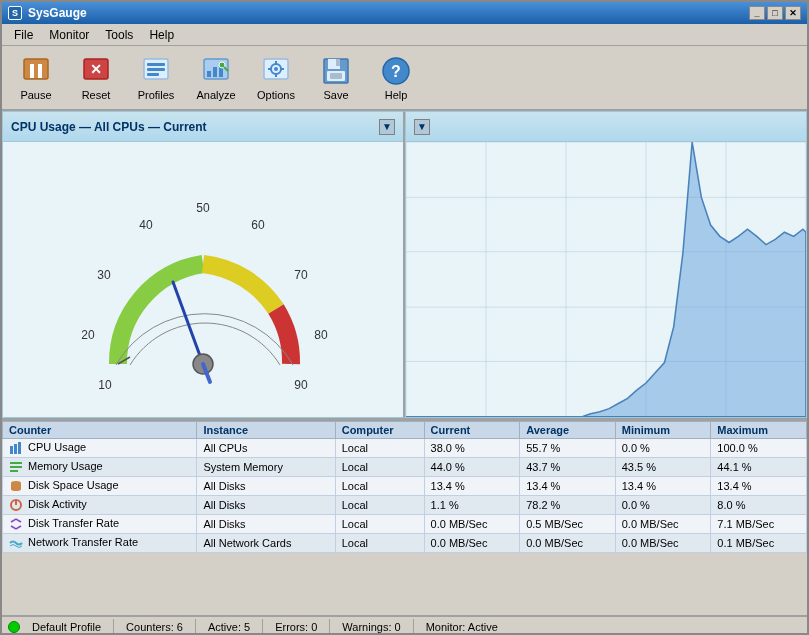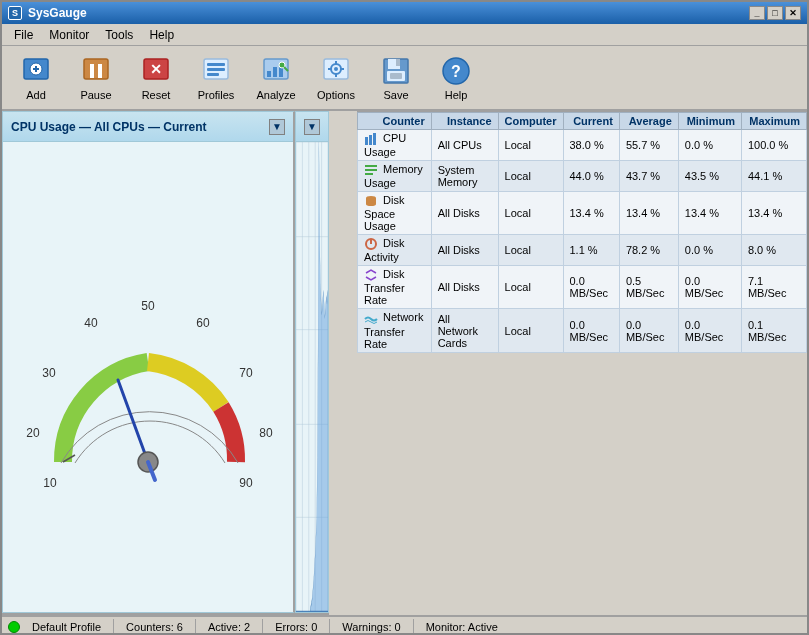--- a/index.html
+++ b/index.html
@@ -92,23 +92,22 @@
       height: 32px;
       display: flex;
       align-items: center;
       justify-content: center;
     }
 
     
     #main-content {
       background: #d4d0c8;
       display: flex;
-      flex-direction: row;
+      flex-direction: column;
       height: calc(635px - 22px - 22px - 65px - 22px);
-      gap: 28px;
     }
 
     
     #gauge-area {
       display: flex;
       flex: 0 0 300px;
       background: #e8f4f8;
       border-bottom: 2px solid #a0a0a0;
     }
 
@@ -169,21 +168,21 @@
     }
     #data-table table {
       width: 100%;
       border-collapse: collapse;
       font-size: 11px;
     }
     #data-table thead th {
       background: #c8d8e8;
       border: 1px solid #a0b0c0;
       padding: 2px 6px;
-      text-align: right;
+      text-align: left;
       font-weight: bold;
       color: #003366;
     }
     #data-table tbody tr:nth-child(odd) {
       background: #f0f4f8;
     }
     #data-table tbody tr:nth-child(even) {
       background: #e0e8f0;
     }
     #data-table tbody td {
@@ -245,31 +244,20 @@
 
 <div id="menu-bar">
   <span class="menu-item">File</span>
   <span class="menu-item">Monitor</span>
   <span class="menu-item">Tools</span>
   <span class="menu-item">Help</span>
 </div>
 
 <div id="toolbar">
 
-  <div class="toolbar-btn">
-    <div class="toolbar-icon">
-      <svg width="32" height="32" viewBox="0 0 32 32">
-        <rect x="4" y="4" width="24" height="20" rx="2" fill="#4488cc" stroke="#2266aa" stroke-width="1.5"></rect>
-        <circle cx="16" cy="14" r="6" fill="#ffffff" stroke="#2266aa" stroke-width="1"></circle>
-        <line x1="16" y1="11" x2="16" y2="17" stroke="#2266aa" stroke-width="2"></line>
-        <line x1="13" y1="14" x2="19" y2="14" stroke="#2266aa" stroke-width="2"></line>
-      </svg>
-    </div>
-    <span>Add</span>
-  </div>
 
   <div class="toolbar-btn">
     <div class="toolbar-icon">
       <svg width="32" height="32" viewBox="0 0 32 32">
         <rect x="4" y="4" width="24" height="20" rx="2" fill="#cc8844" stroke="#aa6622" stroke-width="1.5"></rect>
         <rect x="10" y="9" width="4" height="14" fill="white"></rect>
         <rect x="18" y="9" width="4" height="14" fill="white"></rect>
       </svg>
     </div>
     <span>Pause</span>
@@ -549,20 +537,20 @@
     </table>
   </div>
 </div>
 
 <div id="status-bar">
   <div class="status-led"></div>
   <span>Default Profile</span>
   <div class="status-sep"></div>
   <span>Counters: 6</span>
   <div class="status-sep"></div>
-  <span>Active: 2</span>
+  <span>Active: 5</span>
   <div class="status-sep"></div>
   <span>Errors: 0</span>
   <div class="status-sep"></div>
   <span>Warnings: 0</span>
   <div class="status-sep"></div>
   <span>Monitor: Active</span>
 </div>
 
 </body></html>

